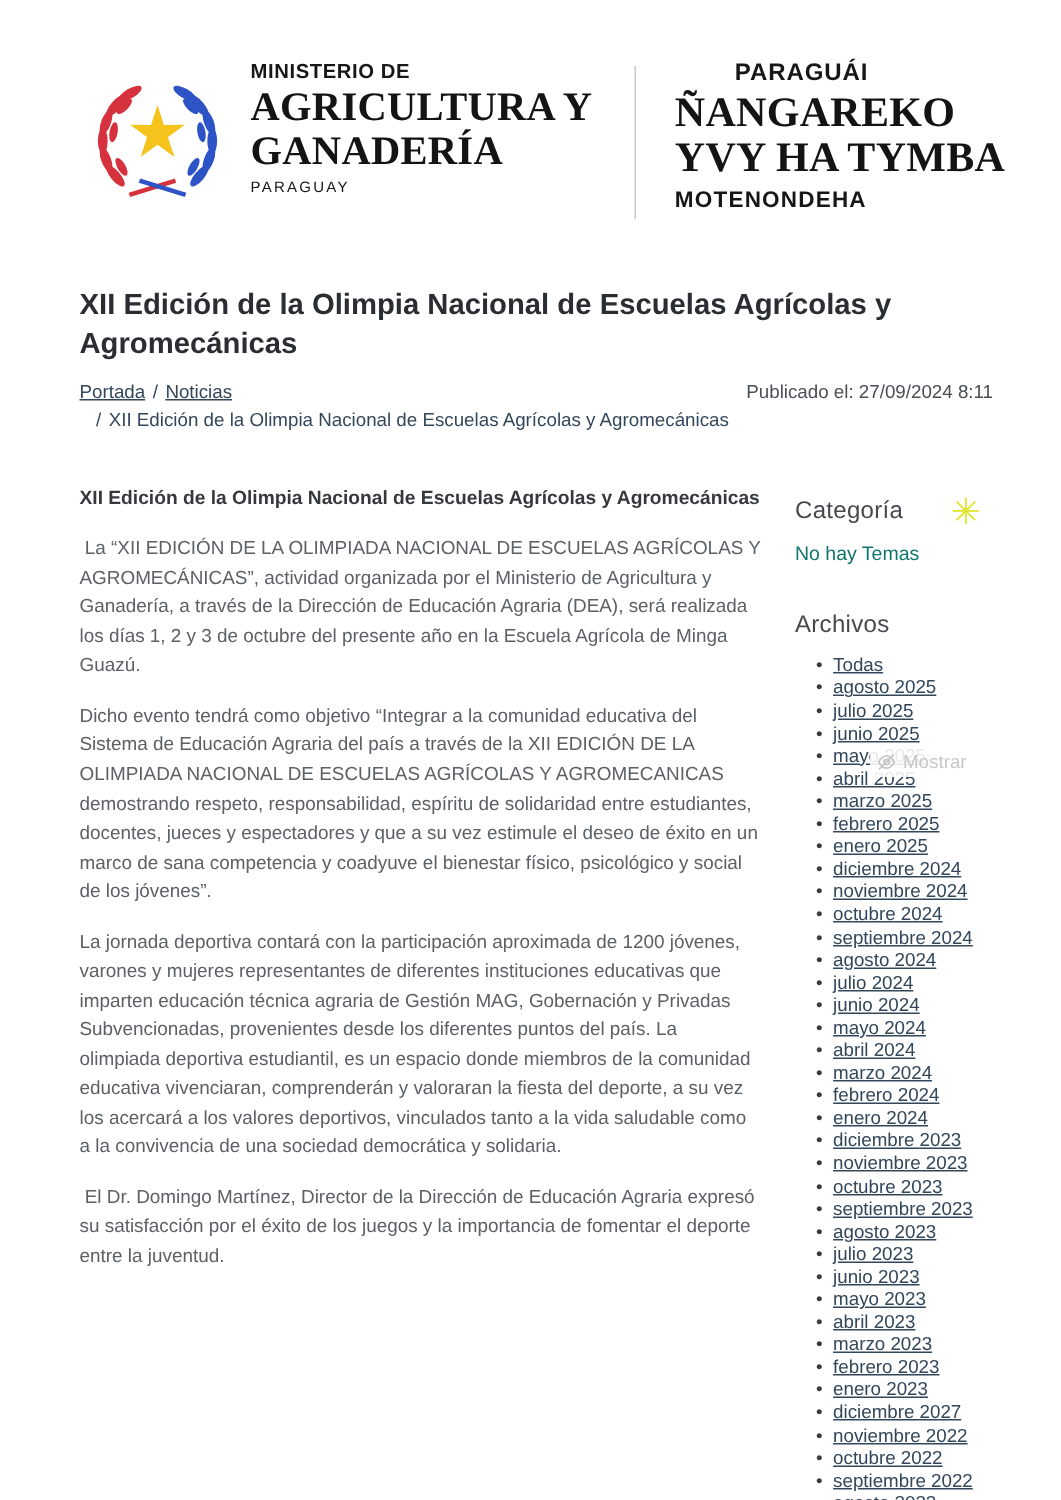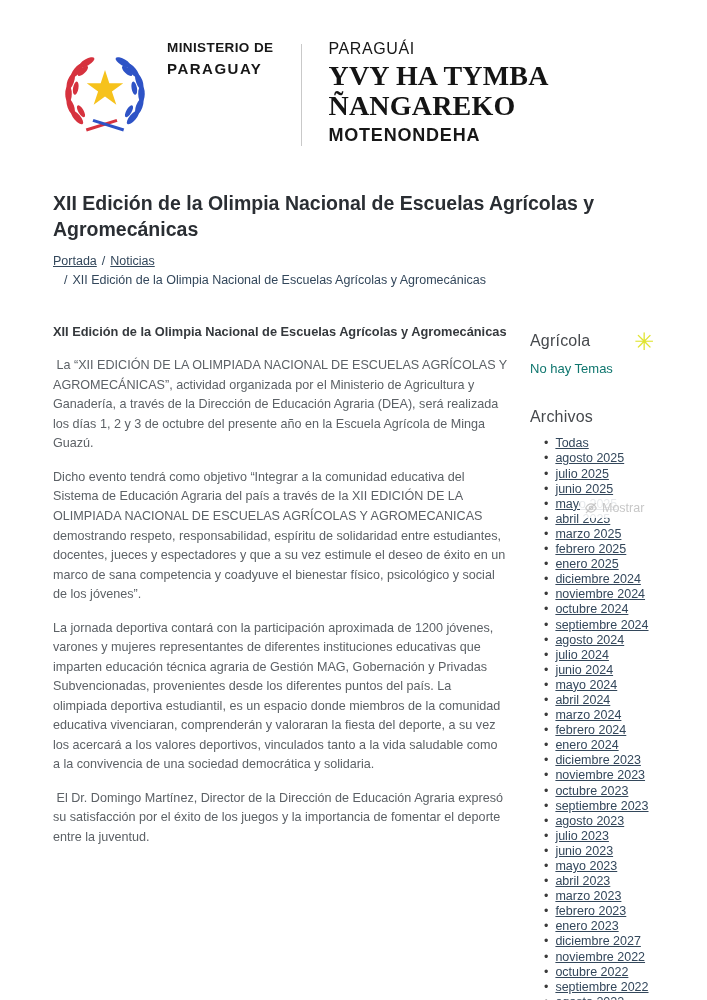--- a/index.html
+++ b/index.html
@@ -13,26 +13,26 @@
   }
   .page{ position:relative; width:707px; height:1000px; }
 
   
   header{ display:flex; align-items:flex-start; padding:40px 0 0 57px; height:170px; }
   .crest{ width:96px; height:106px; flex:0 0 auto; }
   .brand-left{ margin-left:14px; color:#171717; }
   .brand-left .sans-sm{ font-size:13.5px; font-weight:bold; letter-spacing:.4px; margin-bottom:2px; }
   .serif-lg{ font-family:"Liberation Serif","DejaVu Serif",serif; font-weight:bold;
     font-size:27px; line-height:29px; letter-spacing:.2px; color:#141414; }
-  .brand-left .sans-md{ font-size:15px; font-weight:bold; letter-spacing:1.5px; margin-top:5px; }
+  .brand-left .sans-md{ font-size:10px; font-weight:normal; letter-spacing:1.5px; margin-top:5px; }
   .hdr-divider{ width:1px; height:102px; background:#c9c9c9; margin:4px 26px 0 28px; flex:0 0 auto; }
   .brand-right{ color:#171717; }
-  .brand-right .sans-sm{ font-size:16px; font-weight:normal; letter-spacing:.6px; margin-bottom:3px; }
+  .brand-right .sans-sm{ font-size:16px; font-weight:bold; letter-spacing:.6px; margin-bottom:3px;margin-left:40px; }
   .brand-right .serif-lg{ font-size:28px; line-height:30px; }
-  .brand-right .sans-md{ font-size:18px; font-weight:bold; letter-spacing:.8px; margin-top:4px; }
+  .brand-right .sans-md{ font-size:15px; font-weight:bold; letter-spacing:.8px; margin-top:4px; }
 
   
   main{ padding:20px 45px 0 53px; }
   h1{ font-size:19.5px; line-height:1.35; font-weight:bold; color:var(--title-text); max-width:620px; }
   .meta-row{ display:flex; justify-content:space-between; margin-top:9px; font-size:12.5px; }
   .breadcrumb{ color:var(--link-navy); line-height:1.55; }
   .breadcrumb a{ color:var(--link-navy); text-decoration:underline;text-align:right; }
   .breadcrumb .sep{ margin:0 5px; text-decoration:none; }
   .crumb-line2{ padding-left:6px; }
   .published{ color:#4a4f55; white-space:nowrap; padding-top:2px; }
@@ -93,62 +93,65 @@
         <ellipse cx="80.5" cy="50" rx="7" ry="2.8" transform="rotate(80 80.5 50)"></ellipse>
         <ellipse cx="73" cy="32" rx="7" ry="2.8" transform="rotate(45 73 32)"></ellipse>
         <path d="M70 92 L38 82 L37 85 L69 95 Z"></path>
       </g>
 
       <polygon fill="#f6c21c" points="50,31 54.5,44.9 69,44.8 57.2,53.4 61.8,67.2 50,58.6 38.2,67.2 42.8,53.4 31,44.8 45.5,44.9"></polygon>
     </svg>
 
     <div class="brand-left">
       <div class="sans-sm">MINISTERIO DE</div>
+      <div class="serif-lg">AGRICULTURA Y</div>
+      <div class="serif-lg">GANADERÍA</div>
       <div class="sans-md">PARAGUAY</div>
     </div>
 
     <div class="hdr-divider"></div>
 
     <div class="brand-right">
       <div class="sans-sm">PARAGUÁI</div>
+      <div class="serif-lg">ÑANGAREKO</div>
       <div class="serif-lg">YVY HA TYMBA</div>
-      <div class="serif-lg">ÑANGAREKO</div>
       <div class="sans-md">MOTENONDEHA</div>
     </div>
   </header>
 
   <main>
     <h1>XII Edición de la Olimpia Nacional de Escuelas Agrícolas y Agromecánicas</h1>
 
     <div class="meta-row">
       <nav class="breadcrumb">
         <div>
           <a href="#">Portada</a><span class="sep">/</span><a href="#">Noticias</a>
         </div>
         <div class="crumb-line2">
           <span class="sep">/</span><span>XII Edición de la Olimpia Nacional de Escuelas Agrícolas y Agromecánicas</span>
         </div>
       </nav>
+      <div class="published">Publicado el: 27/09/2024 8:11</div>
     </div>
 
     <div class="content-row">
       <article>
         <h2>XII Edición de la Olimpia Nacional de Escuelas Agrícolas y Agromecánicas</h2>
         <div>
             <p> La “XII EDICIÓN DE LA OLIMPIADA NACIONAL DE ESCUELAS AGRÍCOLAS Y AGROMECÁNICAS”, actividad organizada por el Ministerio de Agricultura y Ganadería, a través de la Dirección de Educación Agraria (DEA), será realizada los días 1, 2 y 3 de octubre del presente año en la Escuela Agrícola de Minga Guazú.</p>
             <p>Dicho evento tendrá como objetivo “Integrar a la comunidad educativa del Sistema de Educación Agraria del país a través de la XII EDICIÓN DE LA OLIMPIADA NACIONAL DE ESCUELAS AGRÍCOLAS Y AGROMECANICAS demostrando respeto, responsabilidad, espíritu de solidaridad entre estudiantes, docentes, jueces y espectadores y que a su vez estimule el deseo de éxito en un marco de sana competencia y coadyuve el bienestar físico, psicológico y social de los jóvenes”.</p>
             <p>La jornada deportiva contará con la participación aproximada de 1200 jóvenes, varones y mujeres representantes de diferentes instituciones educativas que imparten educación técnica agraria de Gestión MAG, Gobernación y Privadas Subvencionadas, provenientes desde los diferentes puntos del país. La olimpiada deportiva estudiantil, es un espacio donde miembros de la comunidad educativa vivenciaran, comprenderán y valoraran la fiesta del deporte, a su vez los acercará a los valores deportivos, vinculados tanto a la vida saludable como a la convivencia de una sociedad democrática y solidaria.</p>
             <p> El Dr. Domingo Martínez, Director de la Dirección de Educación Agraria expresó su satisfacción por el éxito de los juegos y la importancia de fomentar el deporte entre la juventud.</p>
           </div>
 
       </article>
 
       <aside>
         <div class="cat-row">
-          <h3 class="side-heading">Agrícola</h3>
+          <h3 class="side-heading">Categoría</h3>
           <span class="asterisk">✳</span>
         </div>
         <div class="no-temas">No hay Temas</div>
 
         <h3 class="side-heading archivos-heading">Archivos</h3>
         <ul class="archives">
             <li><a href="#">Todas</a></li>
             <li><a href="#">agosto 2025</a></li>
             <li><a href="#">julio 2025</a></li>
             <li><a href="#">junio 2025</a></li>

